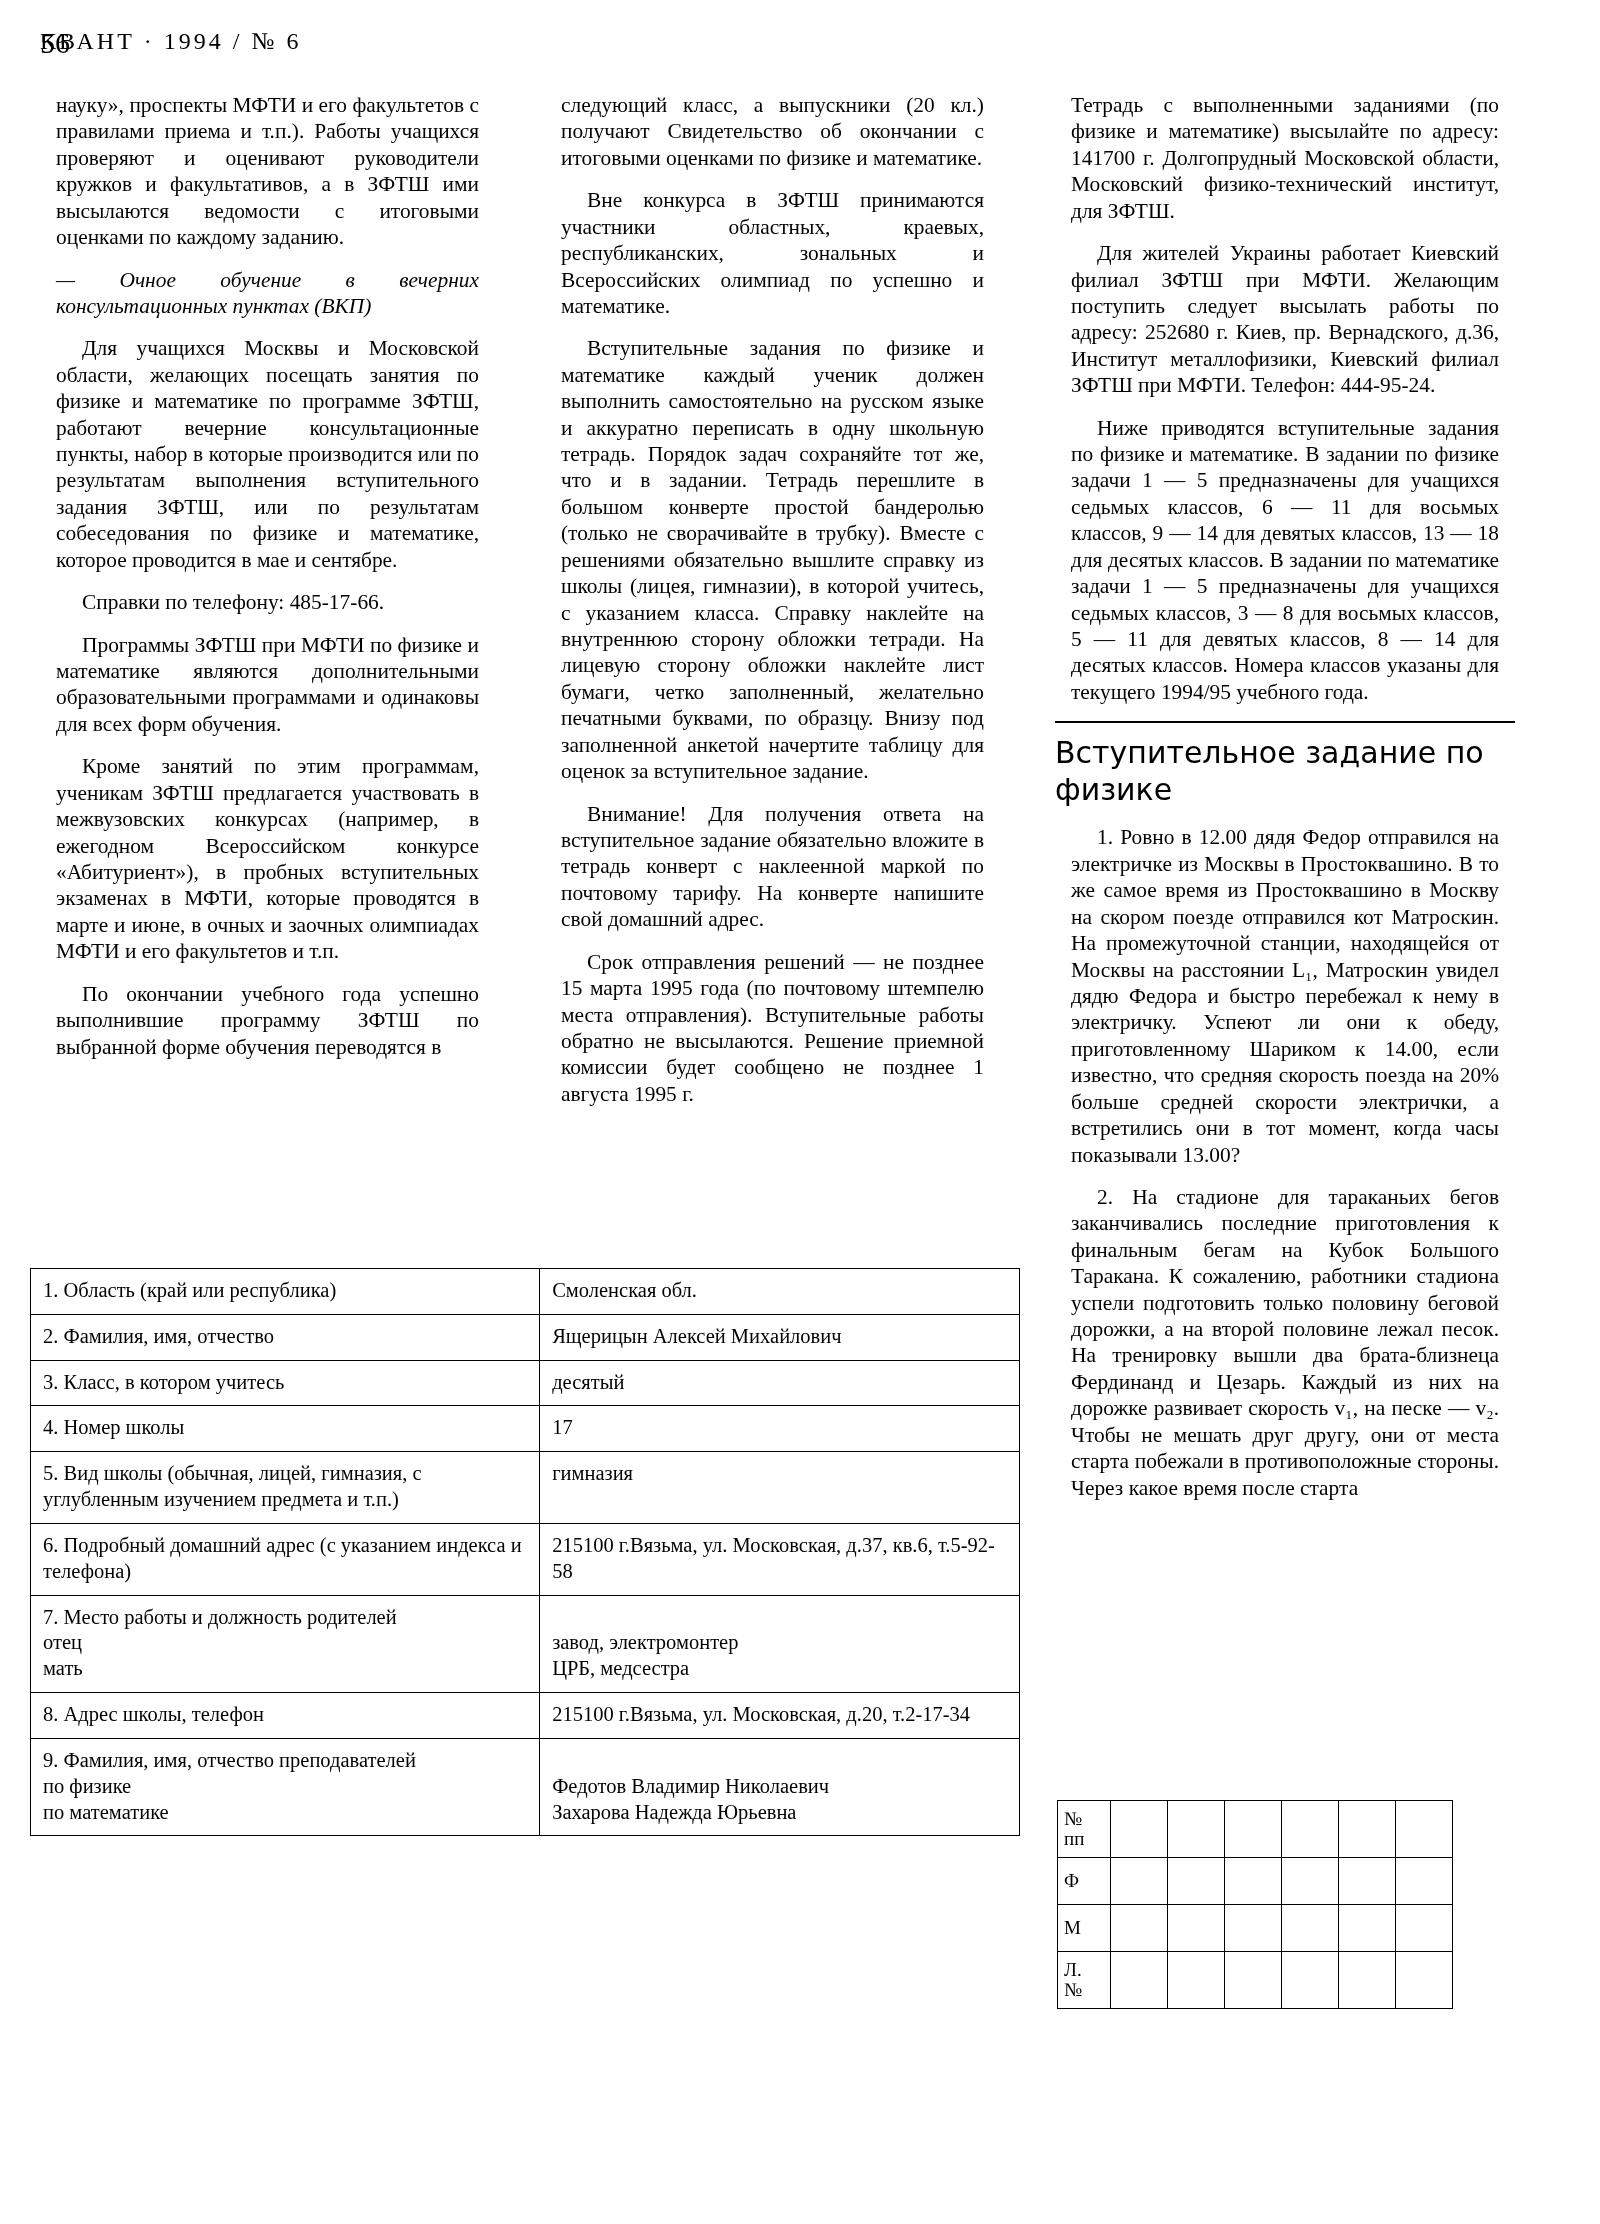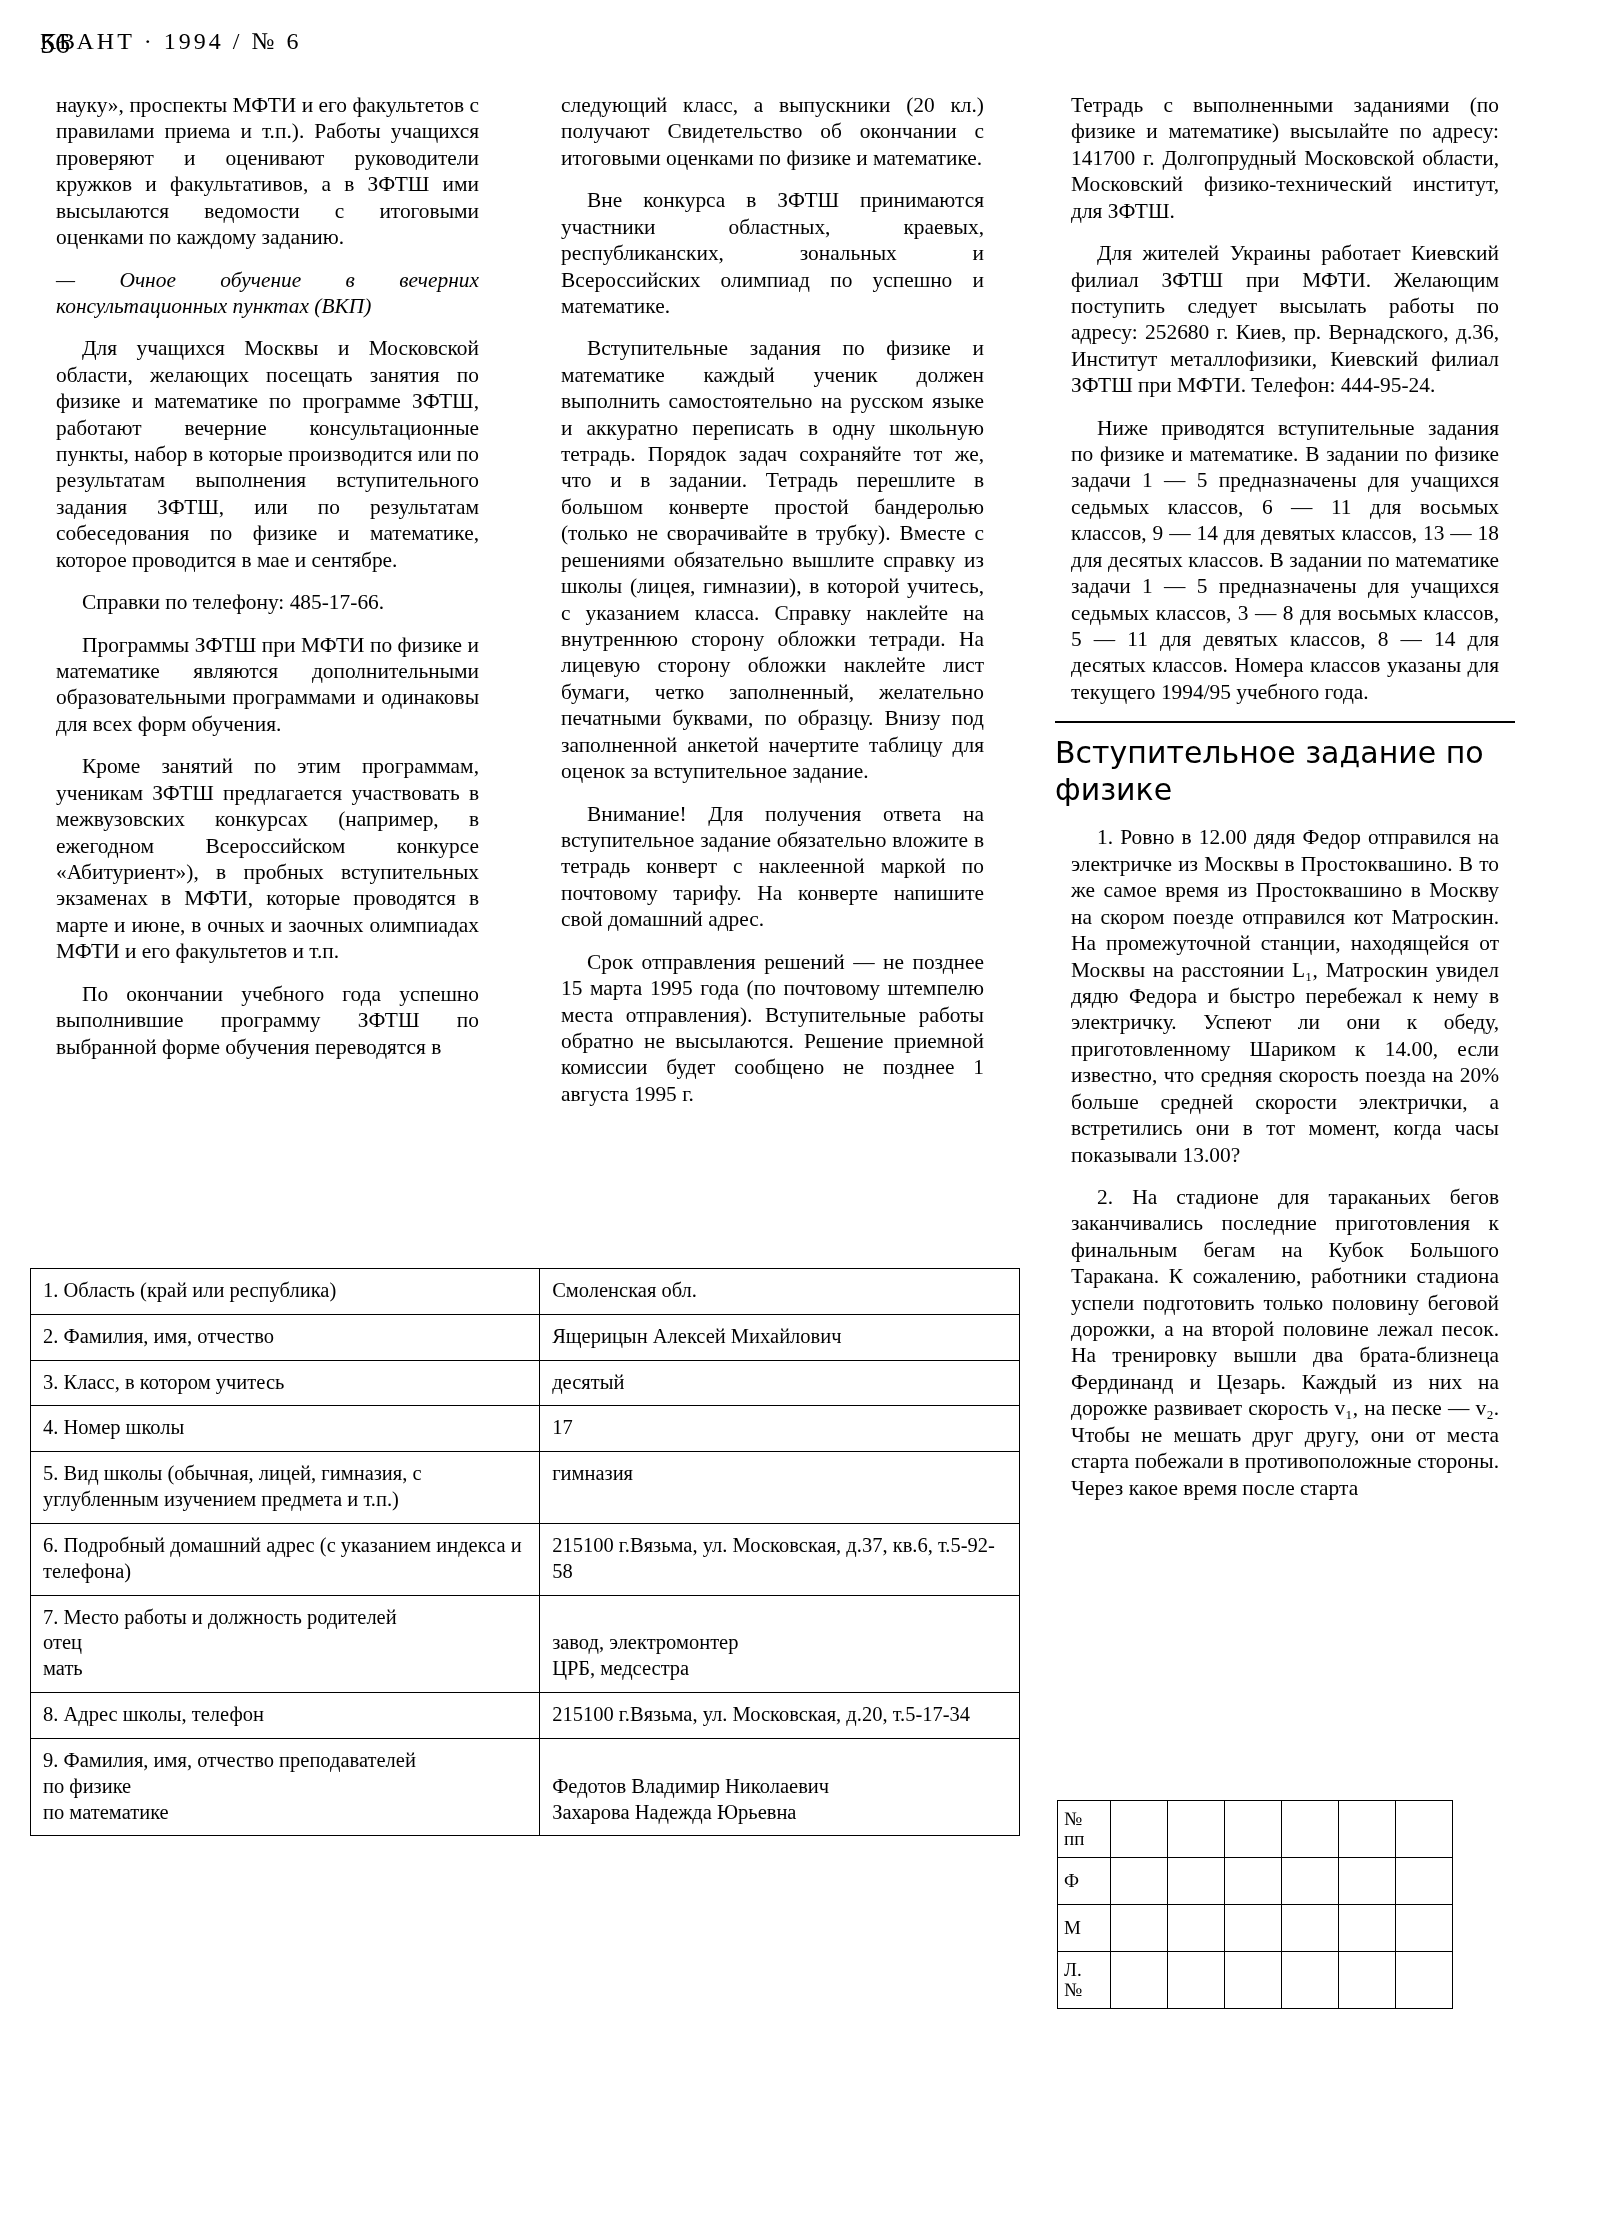--- a/index.html
+++ b/index.html
@@ -191,21 +191,21 @@
       <tr>
         <td class="q">6. Подробный домашний адрес (с указанием индекса и телефона)</td>
         <td class="a">215100 г.Вязьма, ул. Московская, д.37, кв.6, т.5-92-58</td>
       </tr>
       <tr>
         <td class="q">7. Место работы и должность родителей<br>отец<br>мать</td>
         <td class="a bot">завод, электромонтер<br>ЦРБ, медсестра</td>
       </tr>
       <tr>
         <td class="q">8. Адрес школы, телефон</td>
-        <td class="a">215100 г.Вязьма, ул. Московская, д.20, т.5-17-34</td>
+        <td class="a">215100 г.Вязьма, ул. Московская, д.20, т.2-17-34</td>
       </tr>
       <tr>
         <td class="q">9. Фамилия, имя, отчество преподавателей<br>по физике<br>по математике</td>
         <td class="a bot">Федотов Владимир Николаевич<br>Захарова Надежда Юрьевна</td>
       </tr>
     </tbody>
   </table>
 
   <table class="grid-table">
     <tbody>

